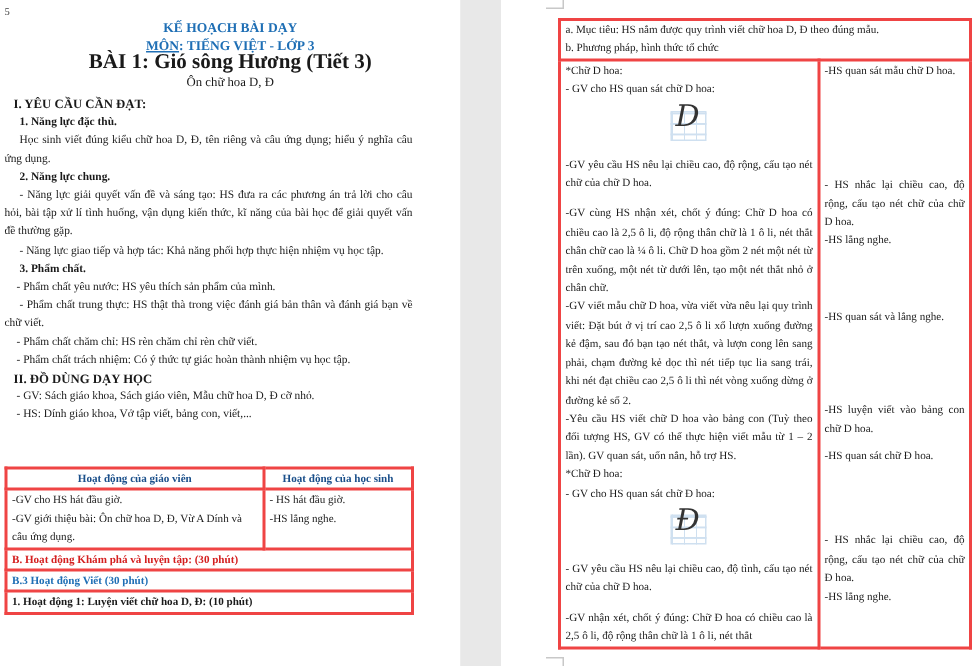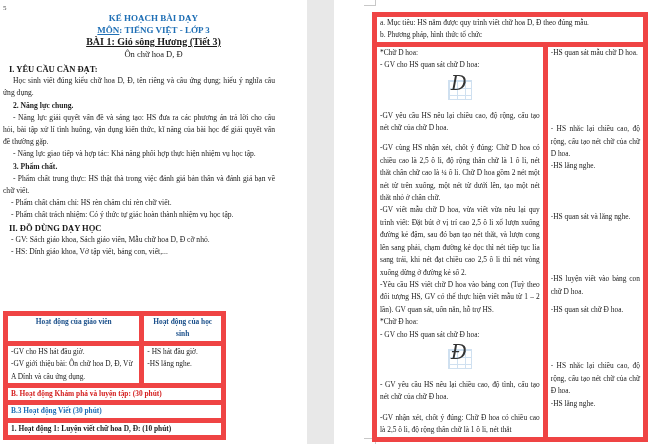--- a/index.html
+++ b/index.html
@@ -13,33 +13,33 @@
   .gutter { position: absolute; left: 307px; top: 0; width: 27px; height: 444px; background: #e8e8e8; }
 
   .crop-mark { position: absolute; width: 12px; height: 12px; border-color: #c8c8c8; border-style: solid; border-width: 0; }
 
   .page-num { position: absolute; left: 3px; top: 4px; font-size: 7px; color: #444; }
 
   .title-block { position: absolute; left: 0; top: 0; width: 307px; text-align: center; margin-top: 12px; }
   .t1 { color: #1f6fb5; font-weight: bold; font-size: 9px; line-height: 12px; }
   .t2 { color: #1f6fb5; font-weight: bold; font-size: 9px; line-height: 12px; }
   .t2 u { }
-  .t3 { font-weight: bold; font-size: 10px; line-height: 12px; text-decoration: underline; }
+  .t3 { font-weight: bold; font-size: 14px; line-height: 12px; }
   .t4 { font-weight: normal; font-size: 8.5px; line-height: 12px; }
 
   .body-text { position: absolute; left: 3px; top: 63px; width: 272px; font-size: 7.6px; line-height: 12.2px; text-align: justify; }
   .h1 { font-weight: bold; font-size: 8.5px; padding-left: 6px; }
   .h2 { font-weight: bold; padding-left: 10px; }
   .p { text-indent: 10px; }
   .p2 { padding-left: 8px; }
 
   table { border-collapse: collapse; font-size: 7.4px; line-height: 12.4px; }
-  td, th { border: 5px solid #ef4444; vertical-align: top; padding: 0 3px; text-align: left; }
+  td, th { border: 2px solid #ef4444; vertical-align: top; padding: 0 3px; text-align: left; }
 
-  #left-table { position: absolute; left: 3px; top: 311px; width: 223px; }
+  #left-table { position: absolute; left: 3px; top: 311px; width: 273px; }
   #left-table th { font-weight: bold; color: #1a4f8a; text-align: center; }
   .red { color: #d42020; font-weight: bold; }
   .blue { color: #1f6fb5; font-weight: bold; }
   .bold { font-weight: bold; }
 
   #right-table { position: absolute; left: 38px; top: 12px; width: 276px; }
   #right-table td { text-align: justify; }
 
   .letter-box { display: flex; justify-content: center; margin: 8px 0 10px 0; }
   .letter-grid { width: 24px; height: 20px; position: relative;
@@ -56,25 +56,27 @@
 
   <div class="title-block">
     <div class="t1">KẾ HOẠCH BÀI DẠY</div>
     <div class="t2"><u>MÔN</u><span>: TIẾNG VIỆT - LỚP 3</span></div>
     <div class="t3">BÀI 1: Gió sông Hương (Tiết 3)</div>
     <div class="t4">Ôn chữ hoa D, Đ</div>
   </div>
 
   <div class="body-text">
     <div class="h1">I. YÊU CẦU CẦN ĐẠT:</div>
+    <div class="h2">1. Năng lực đặc thù.</div>
     <div class="p">Học sinh viết đúng kiểu chữ hoa D, Đ, tên riêng và câu ứng dụng; hiểu ý nghĩa câu ứng dụng.</div>
     <div class="h2">2. Năng lực chung.</div>
     <div class="p">- Năng lực giải quyết vấn đề và sáng tạo: HS đưa ra các phương án trả lời cho câu hỏi, bài tập xử lí tình huống, vận dụng kiến thức, kĩ năng của bài học để giải quyết vấn đề thường gặp.</div>
     <div class="p">- Năng lực giao tiếp và hợp tác: Khả năng phối hợp thực hiện nhiệm vụ học tập.</div>
     <div class="h2">3. Phẩm chất.</div>
+    <div class="p2">- Phẩm chất yêu nước: HS yêu thích sản phẩm của mình.</div>
     <div class="p">- Phẩm chất trung thực: HS thật thà trong việc đánh giá bản thân và đánh giá bạn về chữ viết.</div>
     <div class="p2">- Phẩm chất chăm chỉ: HS rèn chăm chỉ rèn chữ viết.</div>
     <div class="p2">- Phẩm chất trách nhiệm: Có ý thức tự giác hoàn thành nhiệm vụ học tập.</div>
     <div class="h1">II. ĐỒ DÙNG DẠY HỌC</div>
     <div class="p2">- GV: Sách giáo khoa, Sách giáo viên, Mẫu chữ hoa D, Đ cỡ nhỏ.</div>
     <div class="p2">- HS: Dính giáo khoa, Vở tập viết, bảng con, viết,...</div>
   </div>
 
   <table id="left-table">
     <colgroup>

